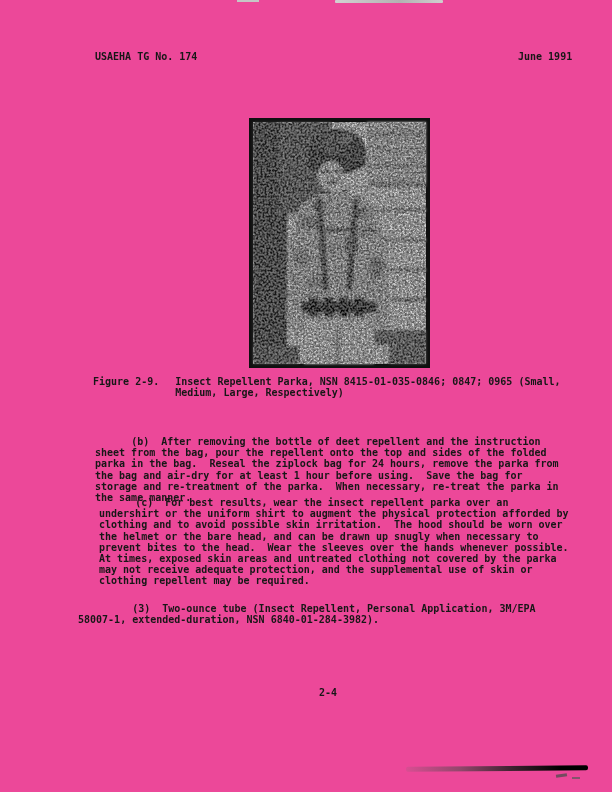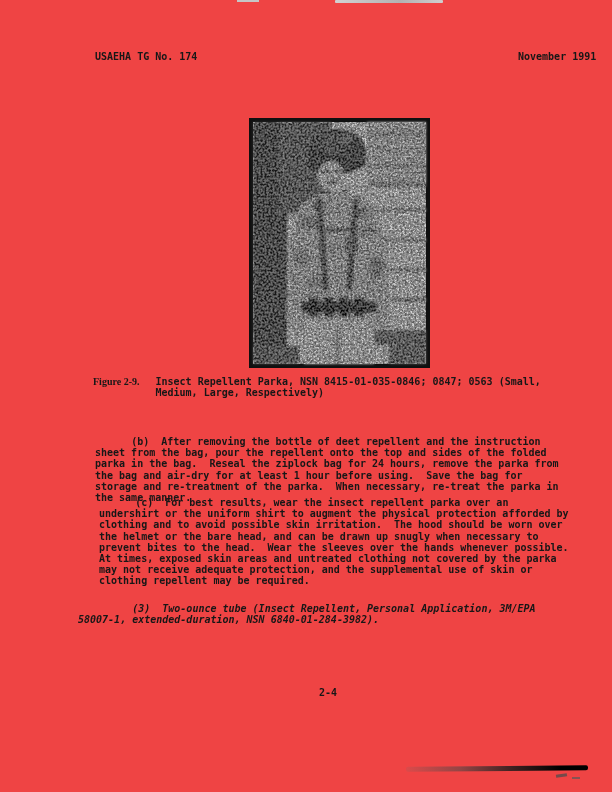--- a/index.html
+++ b/index.html
@@ -1,54 +1,54 @@
 <!DOCTYPE html>
 <html><head>
 <meta charset="utf-8">
 <style>
   * { margin:0; padding:0; box-sizing:border-box; }
   html,body { background:#9a9a9a; }
   .page {
     position:relative; width:612px; height:792px;
-    background:#ef4444; overflow:hidden;
+    background:#ec4899; overflow:hidden;
     font-family:"DejaVu Sans Mono","Liberation Mono",monospace;
     font-weight:700; color:#171717;
   }
   .txt {
     position:absolute; font-size:10px; line-height:11.2px;
     white-space:pre-wrap; letter-spacing:0;
   }
   .header-left  { left:95px;  top:51px; }
   .header-right { left:518px; top:51px; }
   .photo-frame  { position:absolute; left:249px; top:118px; width:181px; height:250px; }
   .photo-frame svg { display:block; }
   .caption-row  { left:93px; top:376px; display:flex; width:490px; }
-  .caption-label { flex:0 0 auto;font-family:Liberation Serif, serif; }
+  .caption-label { flex:0 0 auto; }
   .caption-text  { margin-left:16px; white-space:pre-wrap; }
   .para-b  { left:95px; top:436px; width:492px; }
   .para-c  { left:99px; top:497px; width:492px; }
-  .para-3  { left:78px; top:603px; width:500px; font-style:italic; }
+  .para-3  { left:78px; top:603px; width:500px; }
   .page-number { left:319px; top:687px; }
   .artifact { position:absolute; }
   .smudge-top-1 { left:237px; top:0; width:22px; height:2px; background:#c6c6c6; }
   .smudge-top-2 { left:335px; top:0; width:108px; height:3px;
     background:linear-gradient(to right,#d2d2d2,#b2b2b2 60%,#cfcfcf); border-radius:1px; }
   .smudge-bottom { left:406px; top:766px; width:182px; height:5px; border-radius:2px;
     background:linear-gradient(to right, rgba(110,110,110,.15), rgba(70,70,70,.55) 30%, rgba(25,25,25,.85) 60%, #000 85%, #000);
     transform:rotate(-0.5deg); }
   .smudge-dot-1 { left:556px; top:774px; width:11px; height:3px; background:#4c4c4c; opacity:.75; transform:rotate(-8deg); }
   .smudge-dot-2 { left:572px; top:777px; width:8px; height:2px; background:#5a5a5a; opacity:.7; }
 </style>
 </head>
 <body>
 
 <div class="page">
 
   <div class="txt header-left">USAEHA TG No. 174</div>
-  <div class="txt header-right">November 1991</div>
+  <div class="txt header-right">June 1991</div>
 
   <div class="photo-frame">
     <svg viewBox="0 0 181 250" width="181" height="250">
       <defs>
         <filter id="gblur">
             <feGaussianBlur stdDeviation="0.9"></feGaussianBlur>
           </filter>
         <filter id="grainDark" x="0%" y="0%" width="100%" height="100%">
           <feTurbulence type="fractalNoise" baseFrequency="0.55" numOctaves="3" seed="11"></feTurbulence>
           <feColorMatrix type="matrix" values="0 0 0 0 0  0 0 0 0 0  0 0 0 0 0  2.6 2.6 2.6 0 -2.9"></feColorMatrix>
@@ -118,21 +118,21 @@
         <rect x="140" y="224" width="37" height="22" fill="#505050"></rect>
       </g>
 
       <rect x="4" y="4" width="173" height="242" filter="url(#grainDark)" opacity="0.5"></rect>
       <rect x="4" y="4" width="173" height="242" filter="url(#grainLight)" opacity="0.35"></rect>
     </svg>
   </div>
 
   <div class="txt caption-row">
     <span class="caption-label">Figure 2-9.</span>
-    <span class="caption-text">Insect Repellent Parka, NSN 8415-01-035-0846; 0847; 0563 (Small,
+    <span class="caption-text">Insect Repellent Parka, NSN 8415-01-035-0846; 0847; 0965 (Small,
 Medium, Large, Respectively)</span>
   </div>
 
   <div class="txt para-b">      (b)  After removing the bottle of deet repellent and the instruction
 sheet from the bag, pour the repellent onto the top and sides of the folded
 parka in the bag.  Reseal the ziplock bag for 24 hours, remove the parka from
 the bag and air-dry for at least 1 hour before using.  Save the bag for
 storage and re-treatment of the parka.  When necessary, re-treat the parka in
 the same manner.</div>
   <div class="txt para-c">      (c)  For best results, wear the insect repellent parka over an

